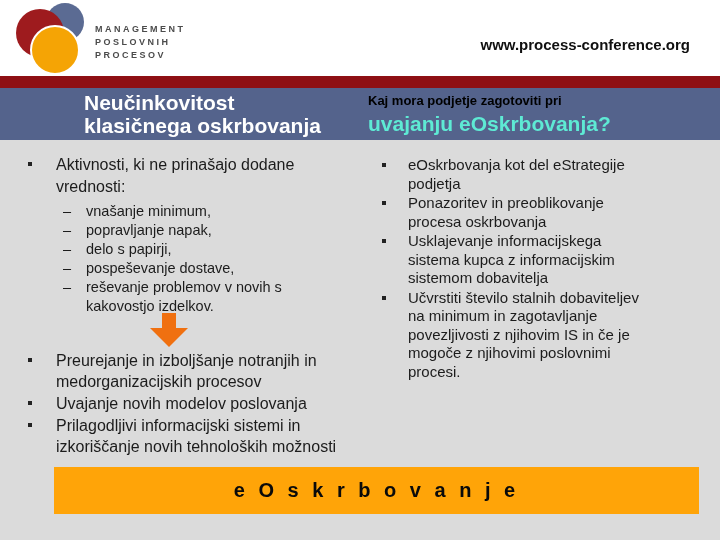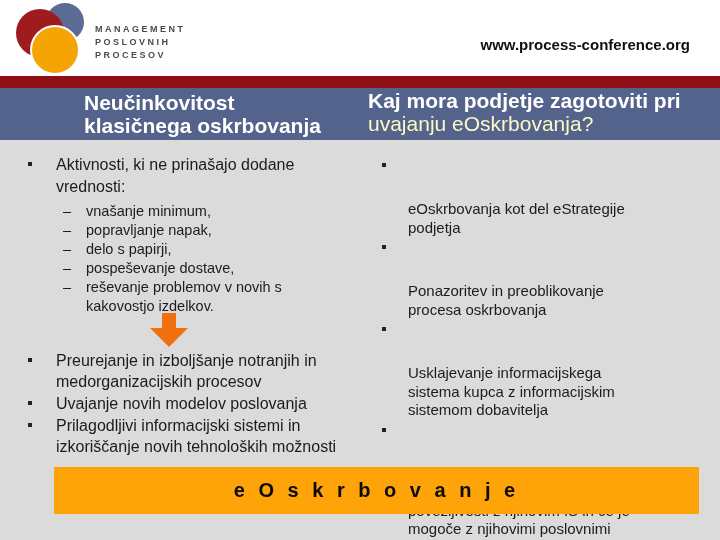--- a/index.html
+++ b/index.html
@@ -15,40 +15,40 @@
   .c-orange { left:30px; top:25px; width:46px; height:46px; background:#f5a405; border:2px solid #ffffff; }
   .logo-text { position:absolute; left:95px; top:23px; font-size:9px; font-weight:bold;
                letter-spacing:2.5px; color:#4b4b4b; line-height:13px; }
   .url { position:absolute; top:36px; right:30px; font-size:15px; font-weight:bold; color:#101010; }
   
   .redbar { position:absolute; top:76px; left:0; width:720px; height:12px; background:#8e1014; }
   .band   { position:absolute; top:88px; left:0; width:720px; height:52px; background:#54638c; }
   .t-left { position:absolute; left:84px; top:3px; width:270px; color:#ffffff;
             font-weight:bold; font-size:21px; line-height:23px; }
   .t-right { position:absolute; left:368px; top:2px; width:340px; }
-  .t-right .l1 { color:#ffffff; font-weight:bold; font-size:21px; line-height:21px; }
-  .t-right .l2 { color:#fef9c3; font-weight:normal; font-size:21px;   line-height:25px; }
+  .t-right .l1 { color:#000000; font-weight:bold; font-size:13px; line-height:21px; }
+  .t-right .l2 { color:#5eead4; font-weight:bold; font-size:21px;   line-height:25px; }
   
   .col-left  { position:absolute; left:26px;  top:154px; width:334px; color:#1c1c1c; }
   .col-left2 { position:absolute; left:26px;  top:350px; width:334px; color:#1c1c1c; }
   .col-right { position:absolute; left:380px; top:156px; width:322px; color:#1c1c1c; }
   .item { display:flex; align-items:flex-start; }
   .marker { flex:none; width:30px; }
   .dot { display:block; width:4px; height:4px; background:#222; margin-top:8px; margin-left:2px; }
   .item-text { font-size:16px; line-height:22px; width:300px; }
   .sublist { margin:4px 0 0 37px; }
   .sub { display:flex; align-items:flex-start; }
   .dash { flex:none; width:23px; font-size:14.5px; line-height:19px; }
   .sub-text { font-size:14.5px; line-height:19px; width:240px; }
   .col-left2 .item { margin-bottom:1px; }
   .col-left2 .item-text { line-height:21px; }
   .col-right .item { margin-bottom:1px; }
   .col-right .marker { width:28px; }
   .col-right .dot { margin-top:7px; }
-  .col-right .item-text { font-size:15px; line-height:18.5px; width:247px;margin-top:44px; }
+  .col-right .item-text { font-size:15px; line-height:18.5px; width:247px; }
   
   .arrow { position:absolute; left:150px; top:313px; width:38px; height:34px; }
   .banner {
     position:absolute; left:54px; top:467px; width:645px; height:47px; background:#ffa408;
     display:flex; align-items:center; justify-content:center;
     color:#0a0a0a; font-weight:bold; font-size:20px; letter-spacing:4px; white-space:pre;
   }
 </style>
 </head>
 <body>

